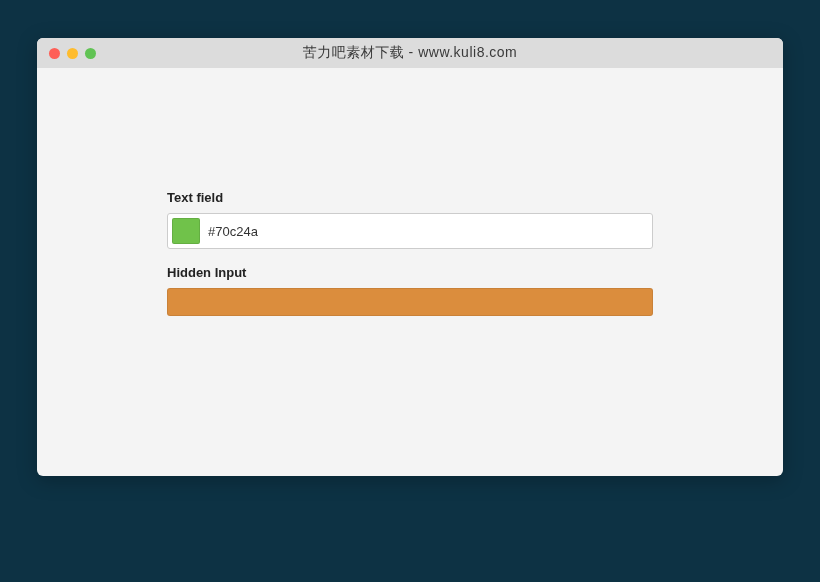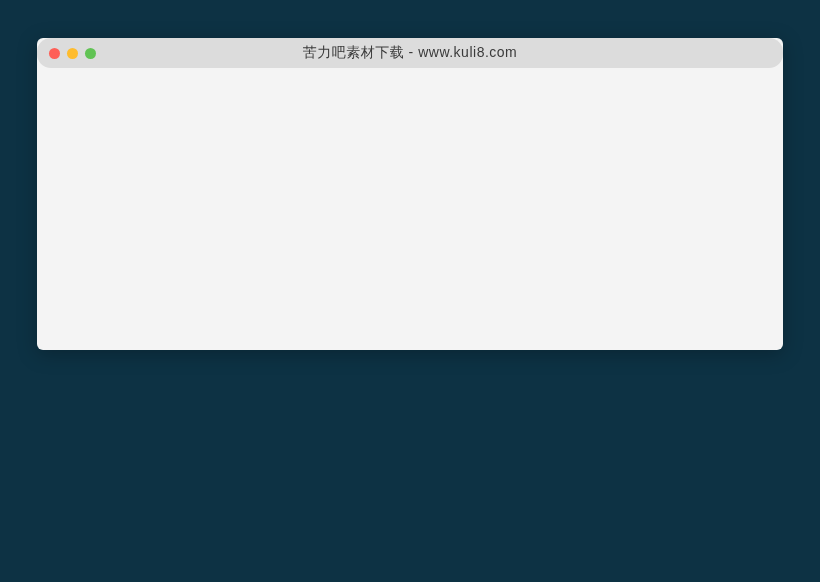--- a/index.html
+++ b/index.html
@@ -18,21 +18,20 @@
     border-radius: 6px;
     box-shadow: 0 4px 20px rgba(0,0,0,.25);
     overflow: hidden;
   }
   .titlebar {
     height: 30px;
     background: #dcdcdc;
     display: flex;
     align-items: center;
     position: relative;
-    border-radius: 14px;
   }
   .traffic {
     display: flex;
     gap: 7px;
     padding-left: 12px;
   }
   .dot { width: 11px; height: 11px; border-radius: 50%; }
   .dot.red { background: #fe5f57; }
   .dot.yellow { background: #febc2e; }
   .dot.green { background: #61c354; }
@@ -134,15 +133,27 @@
   <div class="titlebar">
     <div class="traffic">
       <div class="dot red"></div>
       <div class="dot yellow"></div>
       <div class="dot green"></div>
     </div>
     <div class="titlebar-title">苦力吧素材下载 - www.kuli8.com</div>
   </div>
 
   <div class="content">
+    <div class="col">
+      <div class="label">Text field</div>
+      <div class="text-field">
+        <div class="swatch" style="background:#70c24a"></div>
+        <input class="hex-input" type="text" value="#70c24a" style="">
+      </div>
+
+      <div class="hidden-block">
+        <div class="label">Hidden Input</div>
+        <div class="hidden-bar" style="background:#db8d3d"></div>
+      </div>
+    </div>
 
   </div>
 </div>
 
 </body></html>

